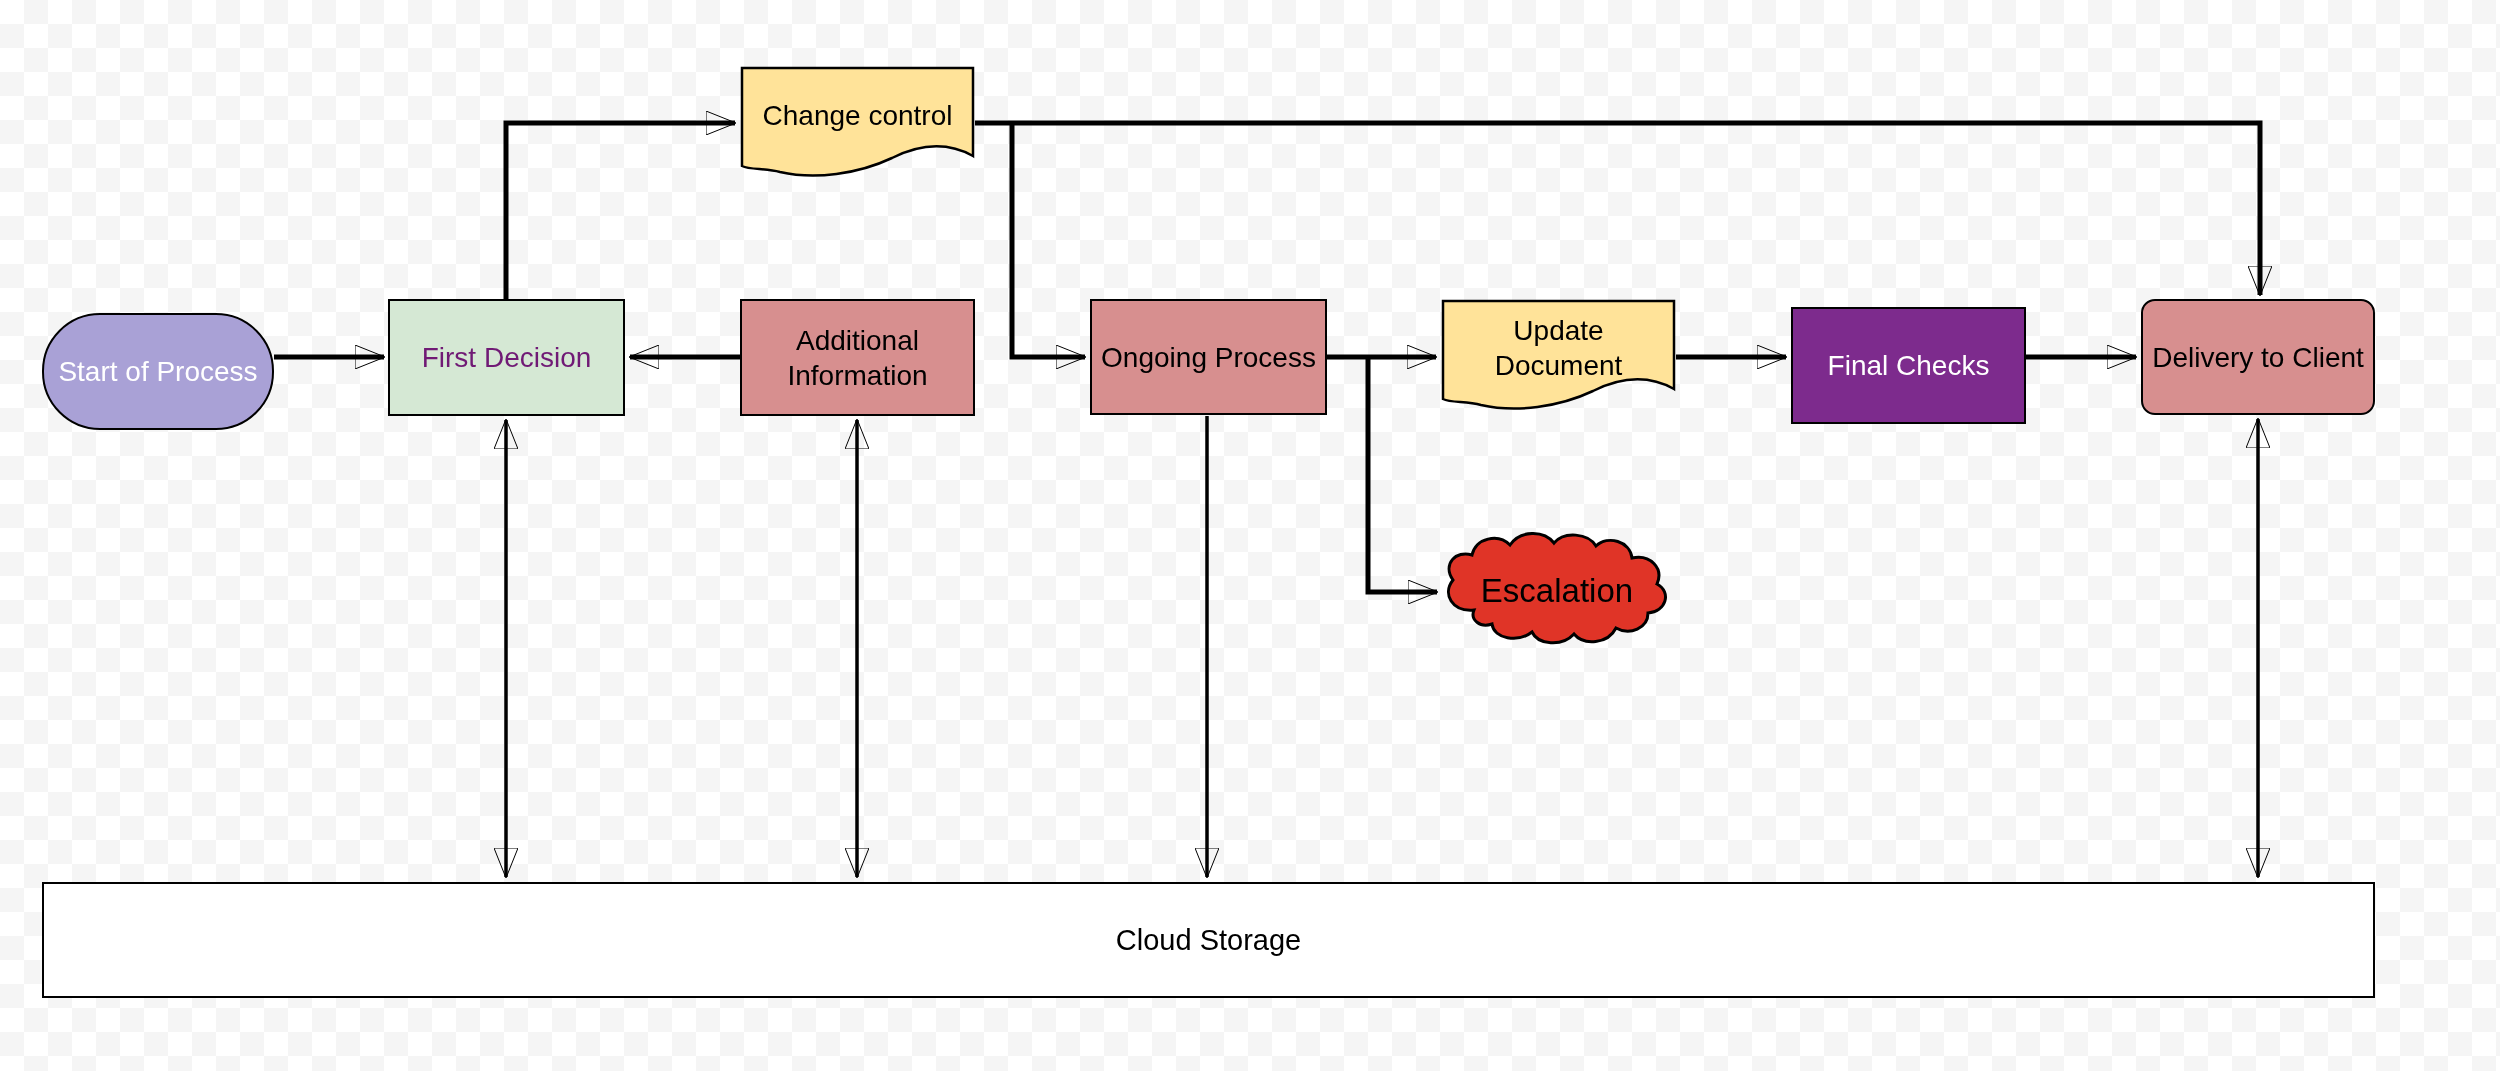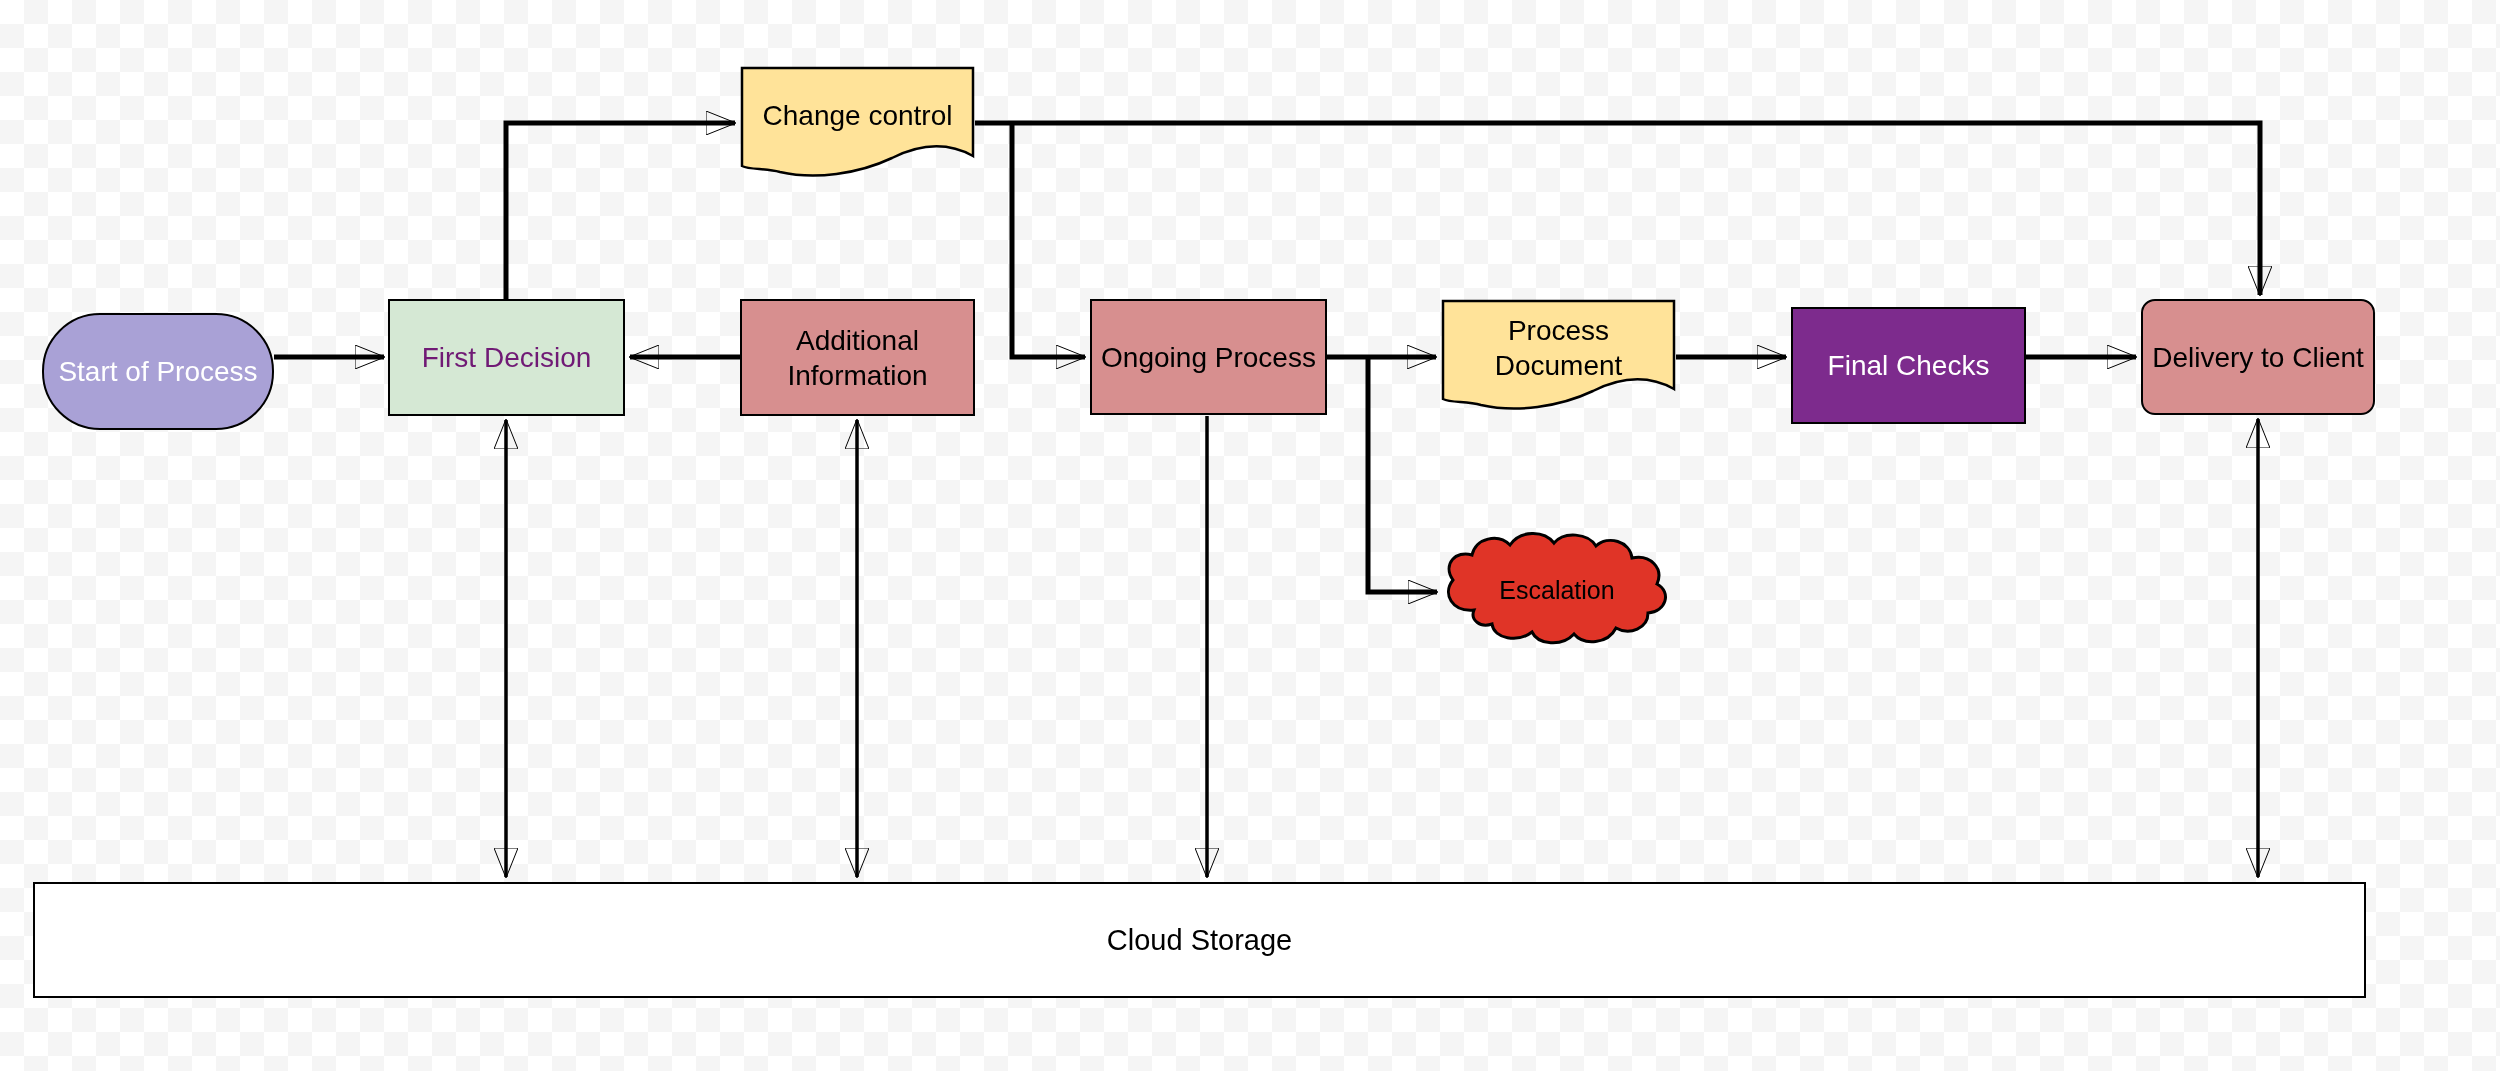--- a/index.html
+++ b/index.html
@@ -20,31 +20,31 @@
   .node {
     position:absolute; display:flex; align-items:center; justify-content:center;
     text-align:center; font-size:28px; line-height:1.25; box-sizing:border-box;
     color:#000;
   }
   .node.boxed { border:2.5px solid #000000; }
   .node .shape-svg { position:absolute; left:0; top:0; width:100%; height:100%; }
   .node .doc-label { position:absolute; left:14px; right:14px; top:0; bottom:22px;
     display:flex; align-items:center; justify-content:center; }
   .node .cloud-label { position:absolute; inset:0; display:flex; align-items:center;
-    justify-content:center; font-size:25px; }
+    justify-content:center; font-size:33px; }
   #n-start               { left:42px;   top:313px; width:232px;  height:117px; border-radius:58px; }
   #n-first-decision      { left:388px;  top:299px; width:237px;  height:117px; }
   #n-change-control      { left:740px;  top:66px;  width:235px;  height:120px; }
   #n-additional-information { left:740px; top:299px; width:235px; height:117px; }
   #n-ongoing-process     { left:1090px; top:299px; width:237px;  height:116px; }
   #n-update-document     { left:1441px; top:299px; width:235px;  height:120px; }
   #n-final-checks        { left:1791px; top:307px; width:235px;  height:117px; }
   #n-delivery-to-client  { left:2141px; top:299px; width:234px;  height:116px;border-radius:14px; }
   #n-escalation          { left:1436px; top:528px; width:242px;  height:126px; }
-  #n-cloud-storage       { left:33px;   top:882px; width:2333px; height:116px; font-size:29px; }
+  #n-cloud-storage       { left:42px;   top:882px; width:2333px; height:116px; font-size:29px; }
 </style>
 </head>
 <body>
 
 <div id="canvas">
 
   <svg id="edges" width="2500" height="1071" viewBox="0 0 2500 1071">
     <defs>
       <marker id="arr" viewBox="0 0 30 24" refX="29" refY="12" markerWidth="30" markerHeight="24" markerUnits="userSpaceOnUse" orient="auto-start-reverse">
         <path d="M0,0 L30,12 L0,24 Z" fill="#000000"></path>
@@ -85,21 +85,21 @@
   </div>
 
   <div class="node boxed" id="n-additional-information" style="color: rgb(0, 0, 0); background: rgb(215, 143, 143);">
     <span>Additional Information</span>
   </div>
 
   <div class="node" id="n-update-document" style="color: rgb(0, 0, 0);">
     <svg class="shape-svg" viewBox="0 0 235 120">
       <path class="shape-fill" fill="#ffe399" stroke="#000000" stroke-width="2.5" d="M2,2 L233,2 L233,90 C208,76 180,78 152,92 C118,108 75,114 40,106 C25,102 10,104 2,100 Z"></path>
     </svg>
-    <span class="doc-label">Process Document</span>
+    <span class="doc-label">Update Document</span>
   </div>
 
   <div class="node boxed" id="n-final-checks" style="color: rgb(255, 255, 255); background: rgb(125, 43, 141);">
     <span>Final Checks</span>
   </div>
 
   <div class="node boxed" id="n-delivery-to-client" style="color: rgb(0, 0, 0); background: rgb(215, 143, 143);">
     <span>Delivery to Client</span>
   </div>
 

